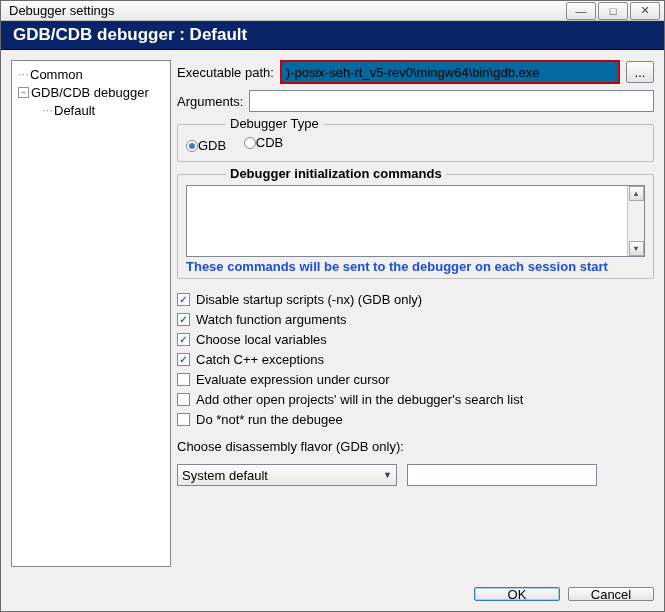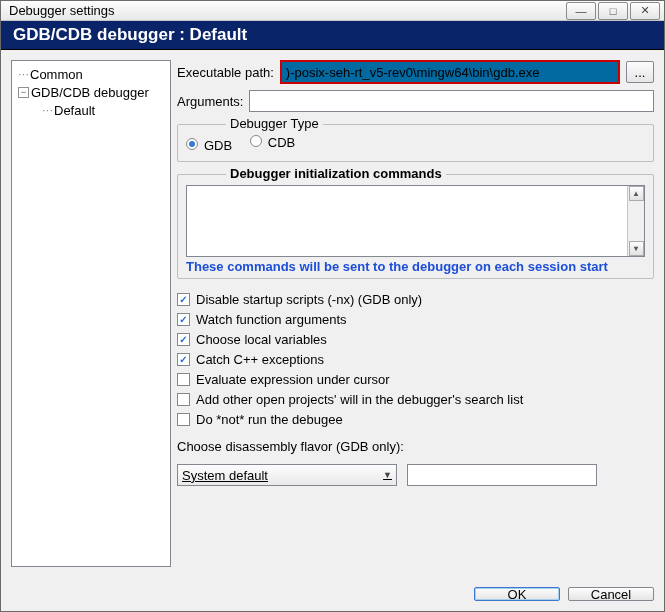--- a/index.html
+++ b/index.html
@@ -17,31 +17,31 @@
   .dotline { color:#888; font-size:11px; letter-spacing:-1px;}
   .right { flex:1; display:flex; flex-direction:column; gap:6px; overflow:hidden;}
   .row { display:flex; align-items:center; gap:6px; }
   .label { white-space:nowrap; }
   .textinput { flex:1; height:22px; border:1px solid #828790; background:#fff; padding:2px 4px; }
   .exepath-wrap { flex:1; height:24px; border:2px solid #c00; background:#0369a1; display:flex; align-items:center; padding:0 4px; overflow:hidden;}
   .exepath-text { white-space:nowrap; }
   .browse-btn { width:28px; height:22px; border:1px solid #828790; background:linear-gradient(#fdfdfd,#e5e5e5); border-radius:2px; display:flex; align-items:center; justify-content:center;}
   .groupbox { border:1px solid #bfbfbf; border-radius:2px; padding:10px 8px 8px; position:relative; margin-top:6px;}
   .groupbox-title { position:absolute; top:-9px; left:8px; background:#f0f0f0; padding:0 4px;margin-left:40px; }
-  .radio { display:inline-flex; align-items:flex-start; gap:6px; margin-right:14px;}
+  .radio { display:inline-flex; align-items:center; gap:0; margin-right:14px;}
   .radio-dot { width:12px; height:12px; border:1px solid #828790; border-radius:50%; display:inline-flex; align-items:center; justify-content:center; background:#fff;}
   .radio-dot.checked::after{content:""; width:6px; height:6px; border-radius:50%; background:#3b79d1;}
   .textarea { width:100%; height:72px; border:1px solid #828790; background:#fff; resize:none; position:relative;}
   .textarea-scroll { position:absolute; right:0; top:0; bottom:0; width:17px; background:#f0f0f0; border-left:1px solid #c5c5c5; display:flex; flex-direction:column; justify-content:space-between; align-items:center;}
   .sbtn { width:15px; height:15px; background:linear-gradient(#fdfdfd,#e1e1e1); border:1px solid #aaa; font-size:8px; display:flex; align-items:center; justify-content:center; color:#555;}
   .hint { color:#1d4ed8; font-size:13px; padding:2px 0 0 0;}
   .checkrow { display:flex; align-items:center; gap:6px; height:20px;}
   .chk { width:13px; height:13px; border:1px solid #828790; background:#fff; display:inline-flex; align-items:center; justify-content:center; font-size:10px; color:#1a6fd6;}
   .chk.checked::after{content:"✓"; font-weight:bold;}
-  .combo { width:220px; height:22px; border:1px solid #828790; background:linear-gradient(#fdfdfd,#e9e9e9); display:flex; align-items:center; padding:2px 4px; justify-content:space-between;text-decoration:underline;}
+  .combo { width:220px; height:22px; border:1px solid #828790; background:linear-gradient(#fdfdfd,#e9e9e9); display:flex; align-items:center; padding:2px 4px; justify-content:space-between;}
   .combo-arrow{font-size:9px; color:#444;}
   .btnbar { display:flex; justify-content:flex-end; gap:8px; padding:10px; border-top:0;}
   .push { width:86px; height:14px; border:1px solid #828790; background:linear-gradient(#fdfdfd,#e5e5e5); border-radius:2px; display:flex; align-items:center; justify-content:center;}
   .push.default{ border:1px solid #3b79d1; box-shadow:inset 0 0 0 1px #a7cdf0;}
   .disassembly-row{ display:flex; gap:10px; align-items:center; margin-top:4px;}
   .extra-input{ width:190px; height:22px; border:1px solid #828790; background:#fff;}
   .checks-area{ display:flex; flex-direction:column; gap:0; margin-top:4px;}
 </style>
 </head>
 <body>

